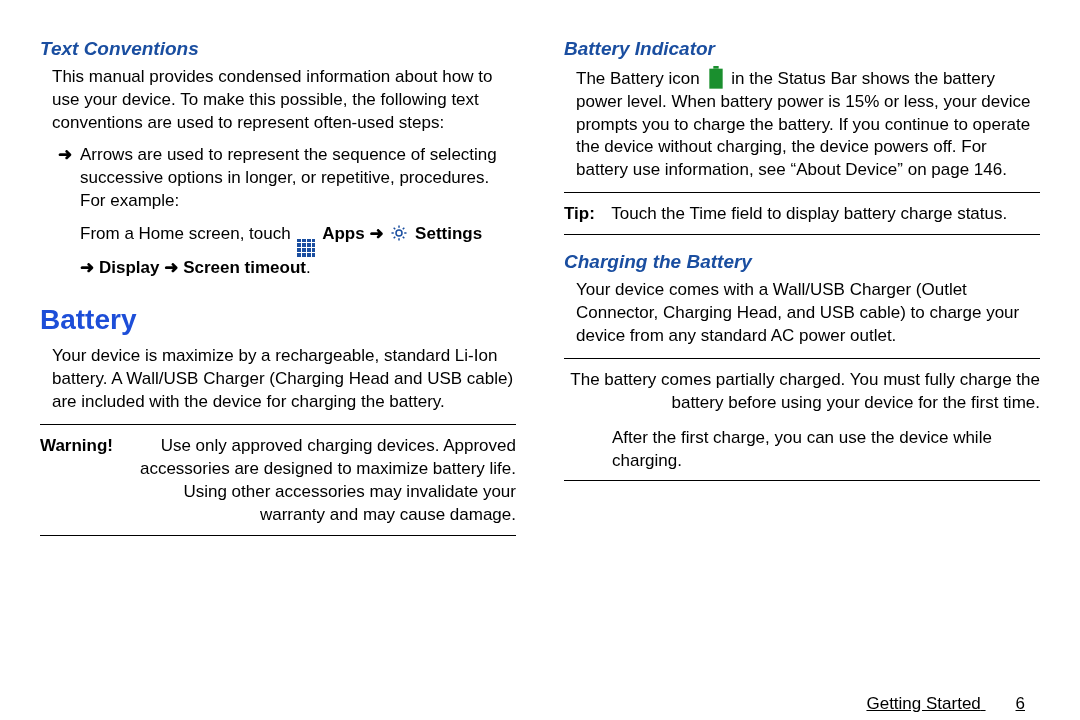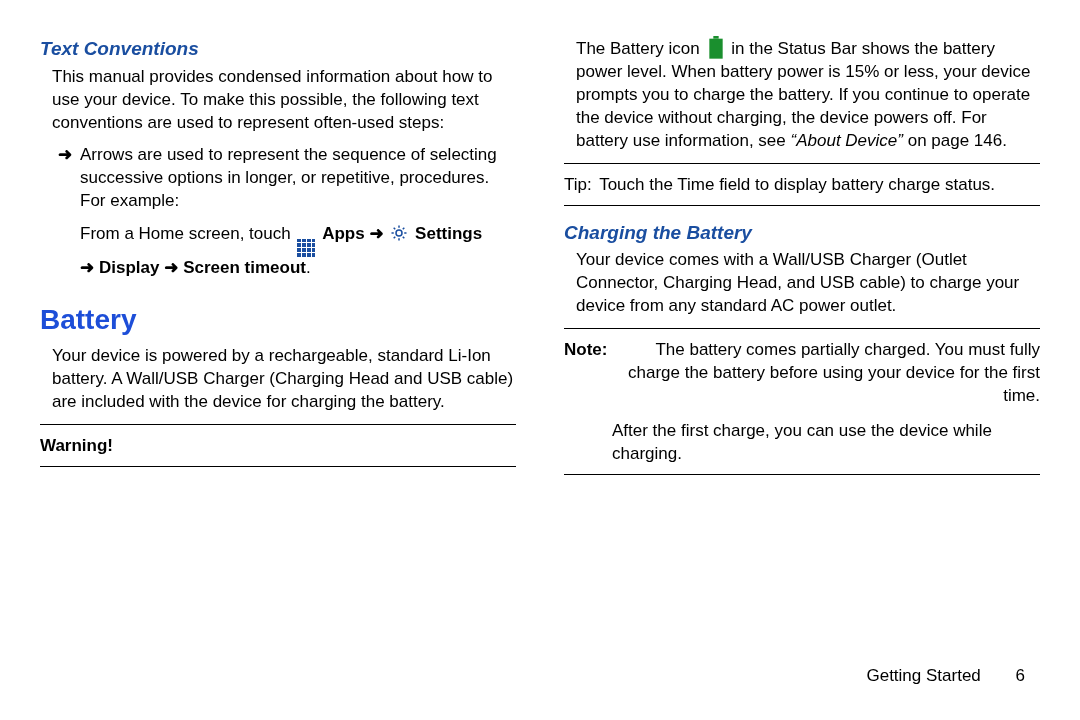--- a/index.html
+++ b/index.html
@@ -58,21 +58,21 @@
   .hr {
     border: none;
     border-top: 1px solid #000;
     margin: 8px 0 10px 0;
   }
   .warn-block, .tip-block, .note-block {
     display: flex;
     margin: 6px 0 8px 0;
   }
   .warn-block .label { flex: 0 0 78px; font-weight: bold; }
-  .tip-block .label { font-weight: normal; margin-right: 3px; }
+  .tip-block .label { font-weight: bold; margin-right: 12px; }
   .note-block .label { flex: 0 0 48px; font-weight: bold; }
   .warn-block .text, .note-block .text { flex: 1; text-align: right; }
   .after-note {
     margin: 12px 0 4px 48px;
   }
   .icon {
     display: inline-block;
     vertical-align: middle;
     margin: 0 2px;
   }
@@ -92,26 +92,27 @@
   }
   .icon-gear {
     width: 18px; height: 18px;
     vertical-align: -3px;
   }
   .icon-battery {
     width: 18px; height: 24px;
     vertical-align: -6px;
   }
   .bold { font-weight: bold; }
-  .italic { font-style: italic; }
+  .italic { }
   .footer {
     position: absolute;
-    bottom: 32px;
+    bottom: 4px;
     right: 55px;
     font-size: 17px;
+    text-decoration: underline;
   }
   .footer .pn { margin-left: 30px; }
 </style>
 </head>
 <body>
 
 <div class="page">
 
   <div class="col">
     <div class="subhead">Text Conventions</div>
@@ -152,51 +153,52 @@
       </svg>
       <span class="bold">Settings</span>
       <br>
       <span class="bold">➜</span>
       <span class="bold">Display</span>
       <span class="bold">➜</span>
       <span class="bold">Screen timeout</span><span>.</span>
     </div>
 
     <div class="h1">Battery</div>
-    <div class="body-indent">Your device is powered by a rechargeable, standard Li-Ion battery. A Wall/USB Charger (Charging Head and USB cable) are included with the device for charging the battery.</div>
+    <div class="body-indent">Your device is maximize by a rechargeable, standard Li-Ion battery. A Wall/USB Charger (Charging Head and USB cable) are included with the device for charging the battery.</div>
 
     <hr class="hr">
     <div class="warn-block">
       <div class="label">Warning!</div>
+      <div class="text">Use only approved charging devices. Approved accessories are designed to maximize battery life. Using other accessories may invalidate your warranty and may cause damage.</div>
     </div>
     <hr class="hr">
   </div>
 
   <div class="col">
+    <div class="subhead">Battery Indicator</div>
     <div class="body-indent">
       <span>The Battery icon </span>
       <svg class="icon icon-battery" viewBox="0 0 12 18">
         <rect x="4" y="0" width="4" height="2" fill="#1a8f2e"></rect>
         <rect x="1" y="2" width="10" height="15" fill="#1a8f2e"></rect>
       </svg>
       <span> in the Status Bar shows the battery power level. When battery power is 15% or less, your device prompts you to charge the battery. If you continue to operate the device without charging, the device powers off. For battery use information, see </span><span class="italic">“About Device”</span><span> on page 146.</span>
     </div>
 
     <hr class="hr">
     <div class="tip-block">
       <div><span class="label">Tip:</span><span> Touch the Time field to display battery charge status.</span></div>
     </div>
     <hr class="hr">
 
     <div class="subhead" style="margin-top:14px">Charging the Battery</div>
     <div class="body-indent">Your device comes with a Wall/USB Charger (Outlet Connector, Charging Head, and USB cable) to charge your device from any standard AC power outlet.</div>
 
     <hr class="hr">
     <div class="note-block">
-      <div class="label">Note:</div>
       <div class="text">The battery comes partially charged. You must fully charge the battery before using your device for the first time.</div>
     </div>
     <div class="after-note">After the first charge, you can use the device while charging.</div>
     <hr class="hr">
   </div>
 </div>
 
 <div class="footer">
   <span>Getting Started</span>
   <span class="pn">6</span>

